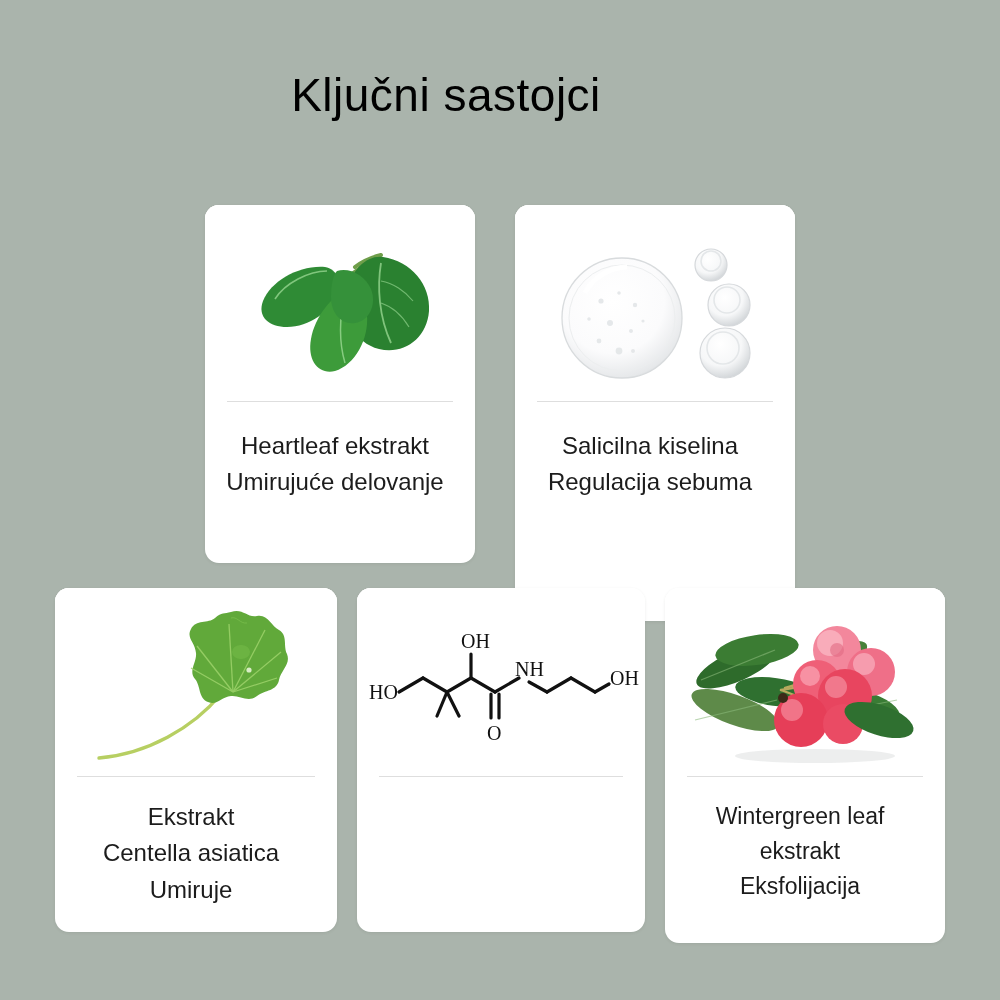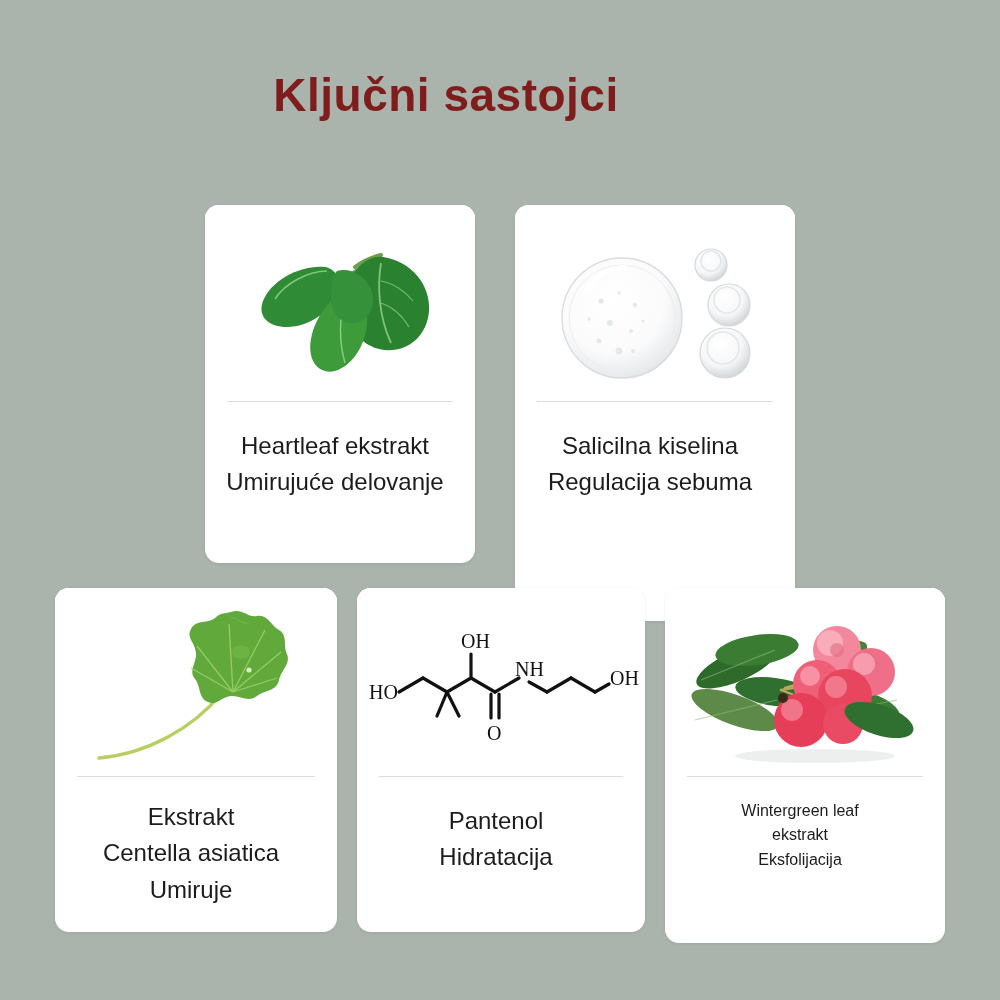--- a/index.html
+++ b/index.html
@@ -15,23 +15,23 @@
     position: relative;
   }
 
   
   .page-title {
     position: absolute;
     top: 72px;
     left: 0;
     width: 892px;
     text-align: center;
-    color: #7f1d1d;
+    color: #000000;
     font-size: 46px;
-    font-weight: 700;
+    font-weight: 400;
     letter-spacing: 0.5px;
     line-height: 1;
     -webkit-font-smoothing: antialiased;
   }
 
   
   .card {
     position: absolute;
     background: #ffffff;
     border-radius: 14px;
@@ -72,21 +72,21 @@
   #card-salicylic  .card-media { height: 196px; }
 
   
   #card-centella    { left: 55px;  top: 588px; width: 282px; height: 344px; }
   #card-panthenol   { left: 357px; top: 588px; width: 288px; height: 344px; }
   #card-wintergreen { left: 665px; top: 588px; width: 280px; height: 355px; }
   #card-centella    .card-media { height: 188px; }
   #card-panthenol   .card-media { height: 188px; }
   #card-wintergreen .card-media { height: 188px; }
 
-  #card-wintergreen .card-caption { font-size: 16px; padding-top: 22px; }
+  #card-wintergreen .card-caption { font-size: 23px; padding-top: 22px; }
   #card-centella    .card-caption { padding-top: 22px; }
 
   
   .art { position: absolute; inset: 0; }
   .art svg { display: block; width: 100%; height: 100%; }
 </style>
 </head>
 <body>
 
 <div class="page-title">Ključni sastojci</div>
@@ -252,22 +252,20 @@
           <text x="12" y="111">HO</text>
           <text x="104" y="60">OH</text>
           <text x="158" y="88">NH</text>
           <text x="130" y="152">O</text>
           <text x="253" y="97">OH</text>
         </g>
       </svg>
     </div>
   </div>
   <div class="card-divider"></div>
-  <div class="card-caption">Pantenol
-Hidratacija</div>
 </div>
 
 <div class="card" id="card-wintergreen">
   <div class="card-media">
     <div class="art">
       <svg viewBox="0 0 280 188" preserveAspectRatio="xMidYMid meet">
         <rect width="280" height="188" fill="#ffffff"></rect>
 
         <g>
           <ellipse cx="72" cy="78" rx="44" ry="15" fill="#2e6b2b" transform="rotate(-24 72 78)"></ellipse>

